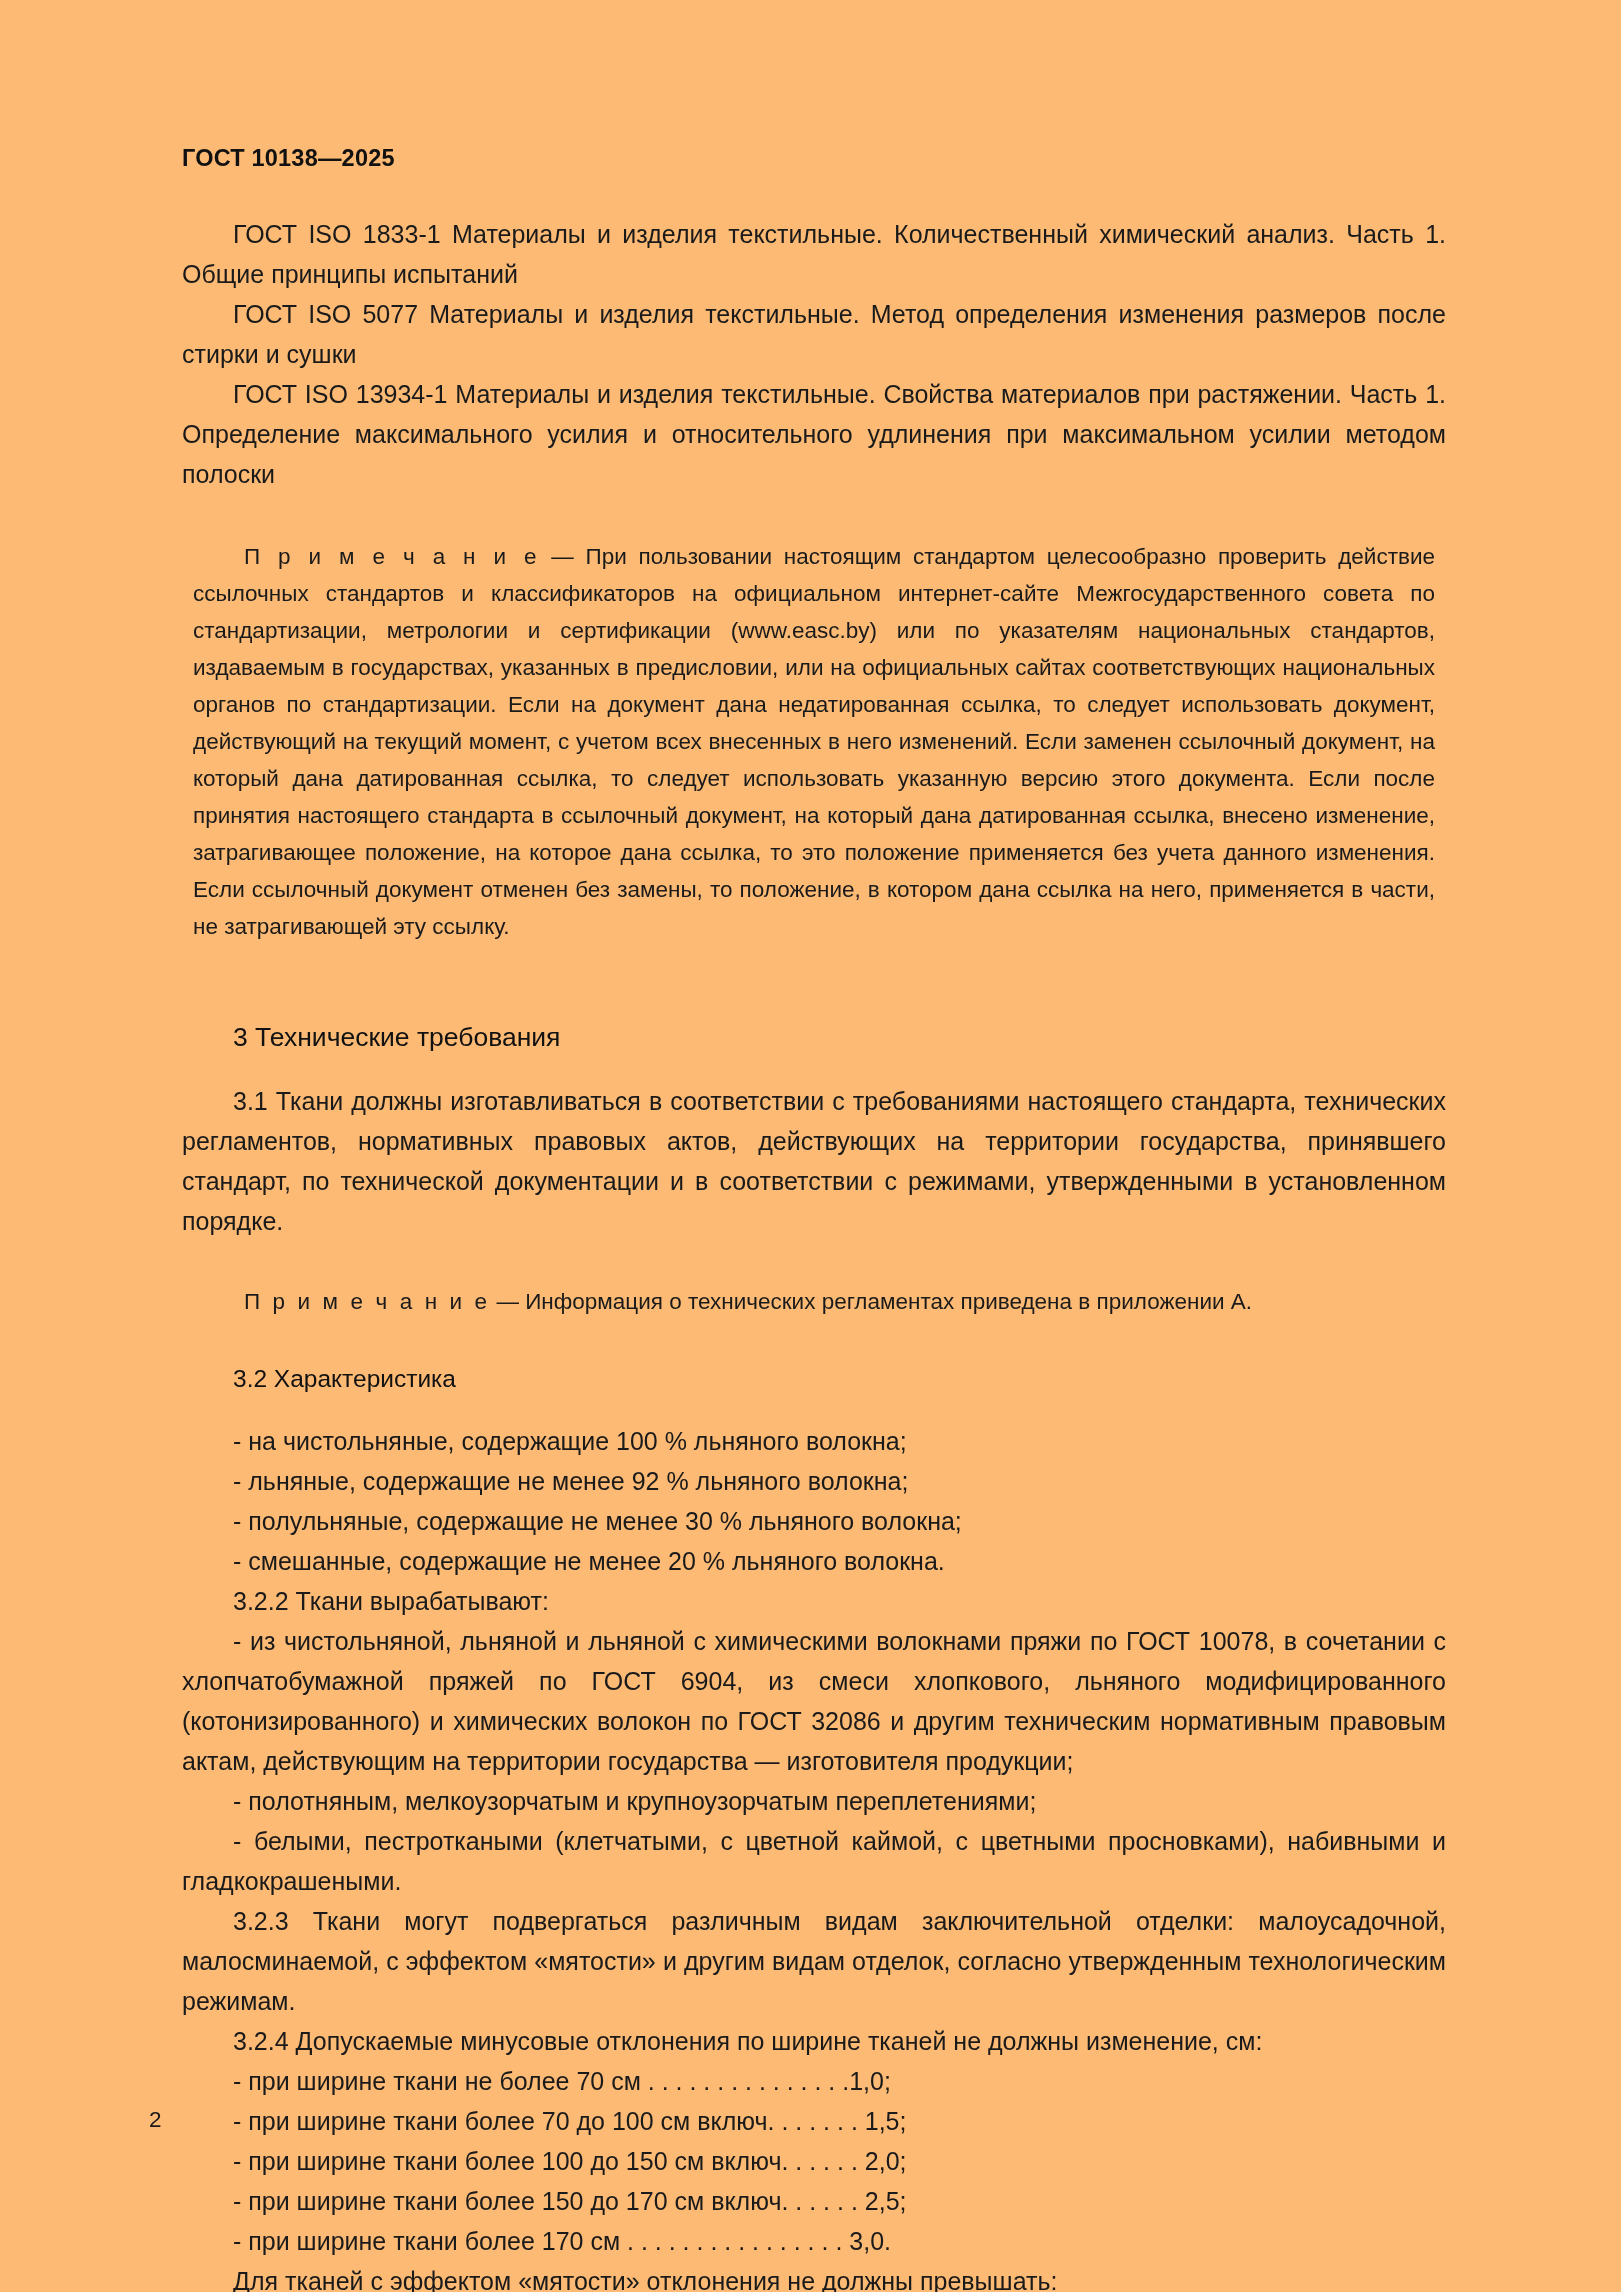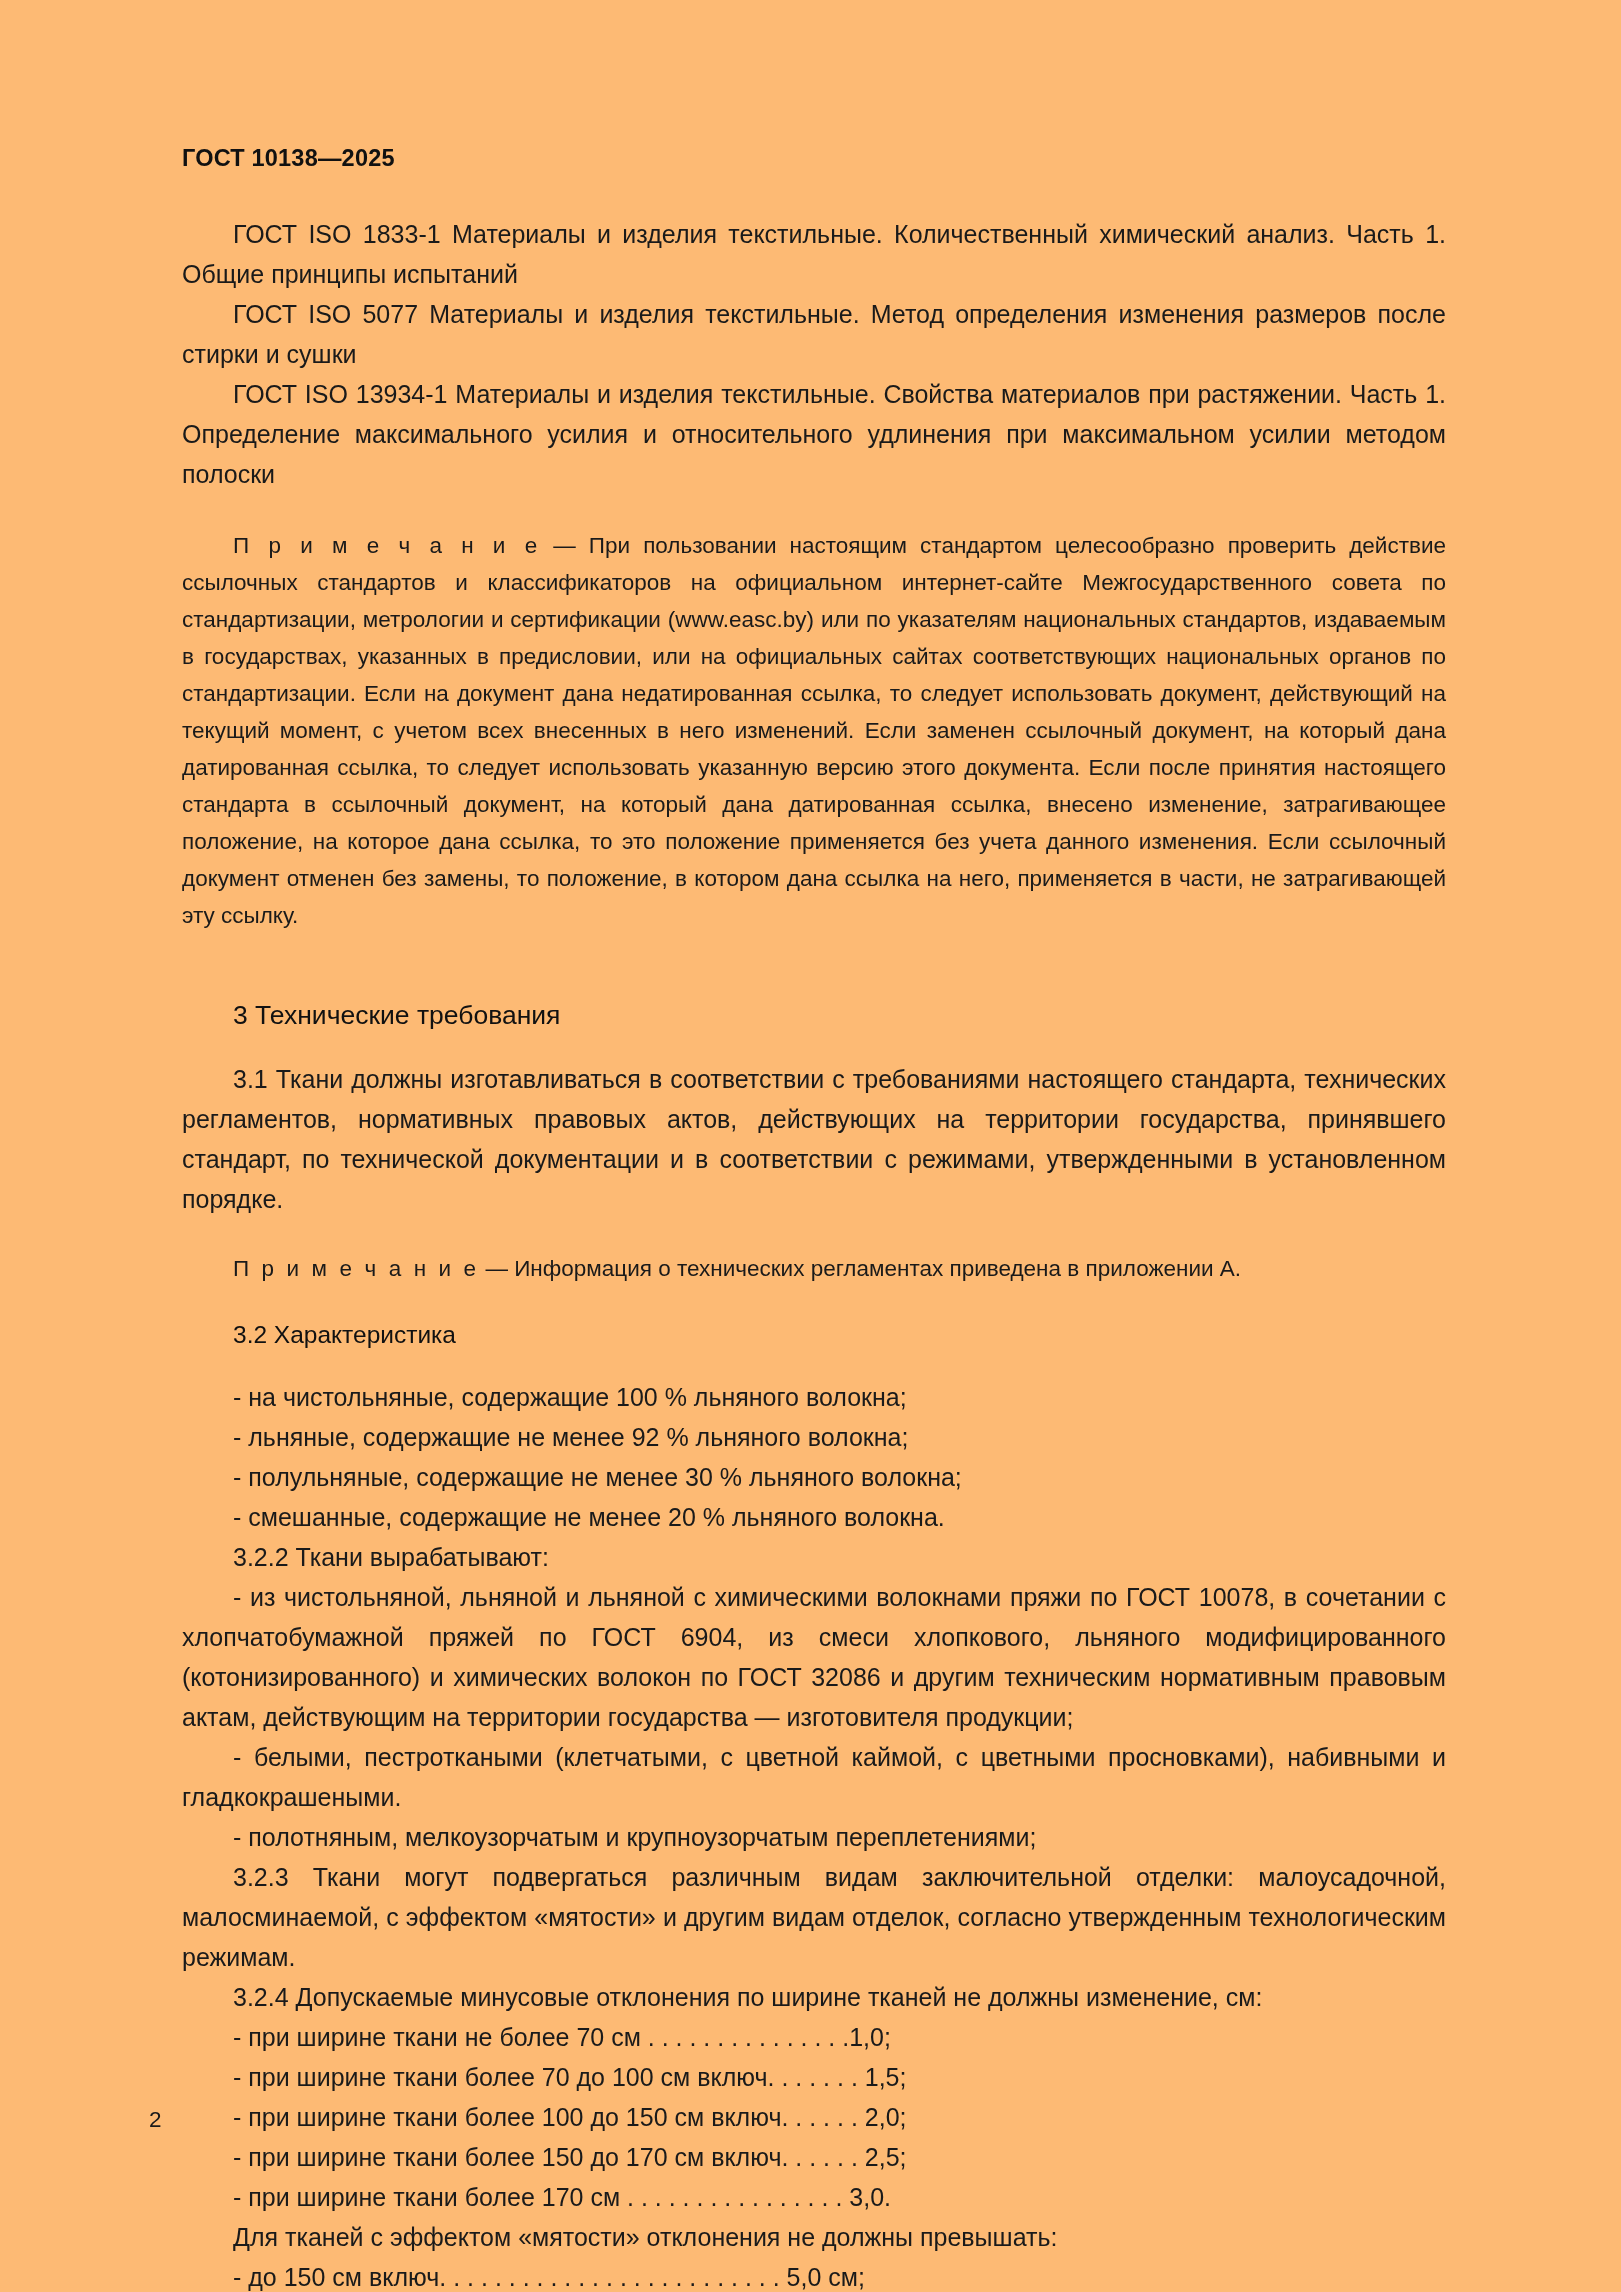--- a/index.html
+++ b/index.html
@@ -41,21 +41,21 @@
     color: #1a1a1a;
   }
   p.indent {
     text-indent: 51px;
   }
   .note {
     font-size: 22.5px;
     line-height: 37px;
     text-align: justify;
     text-indent: 51px;
-    margin: 0;
+    margin: 11px;
     color: #1a1a1a;
   }
   .note-label {
     letter-spacing: 3.1px;
   }
   h2.section-title {
     font-size: 26.5px;
     font-weight: normal;
     line-height: 33px;
     margin: 0;
@@ -127,22 +127,22 @@
 
     <div class="gap-after-h3"></div>
 
     <p class="indent">- на чистольняные, содержащие 100 % льняного волокна;</p>
     <p class="indent">- льняные, содержащие не менее 92 % льняного волокна;</p>
     <p class="indent">- полульняные, содержащие не менее 30 % льняного волокна;</p>
     <p class="indent">- смешанные, содержащие не менее 20 % льняного волокна.</p>
 
     <p class="indent">3.2.2 Ткани вырабатывают:</p>
     <p class="indent">- из чистольняной, льняной и льняной с химическими волокнами пряжи по ГОСТ 10078, в сочетании с хлопчатобумажной пряжей по ГОСТ 6904, из смеси хлопкового, льняного модифицированного (котонизированного) и химических волокон по ГОСТ 32086 и другим техническим нормативным правовым актам, действующим на территории государства — изготовителя продукции;</p>
+    <p class="indent">- полотняным, мелкоузорчатым и крупноузорчатым переплетениями;</p>
     <p class="indent">- белыми, пестроткаными (клетчатыми, с цветной каймой, с цветными просновками), набивными и гладкокрашеными.</p>
-    <p class="indent">- полотняным, мелкоузорчатым и крупноузорчатым переплетениями;</p>
 
     <p class="indent">3.2.3 Ткани могут подвергаться различным видам заключительной отделки: малоусадочной, малосминаемой, с эффектом «мятости» и другим видам отделок, согласно утвержденным технологическим режимам.</p>
 
     <p class="indent">3.2.4 Допускаемые минусовые отклонения по ширине тканей не должны изменение, см:</p>
     <p class="leader-line">- при ширине ткани не более 70 см . . . . . . . . . . . . . . .1,0;</p>
     <p class="leader-line">- при ширине ткани более 70 до 100 см включ. . . . . . . 1,5;</p>
     <p class="leader-line">- при ширине ткани более 100 до 150 см включ. . . . . . 2,0;</p>
     <p class="leader-line">- при ширине ткани более 150 до 170 см включ. . . . . . 2,5;</p>
     <p class="leader-line">- при ширине ткани более 170 см . . . . . . . . . . . . . . . . 3,0.</p>
 

